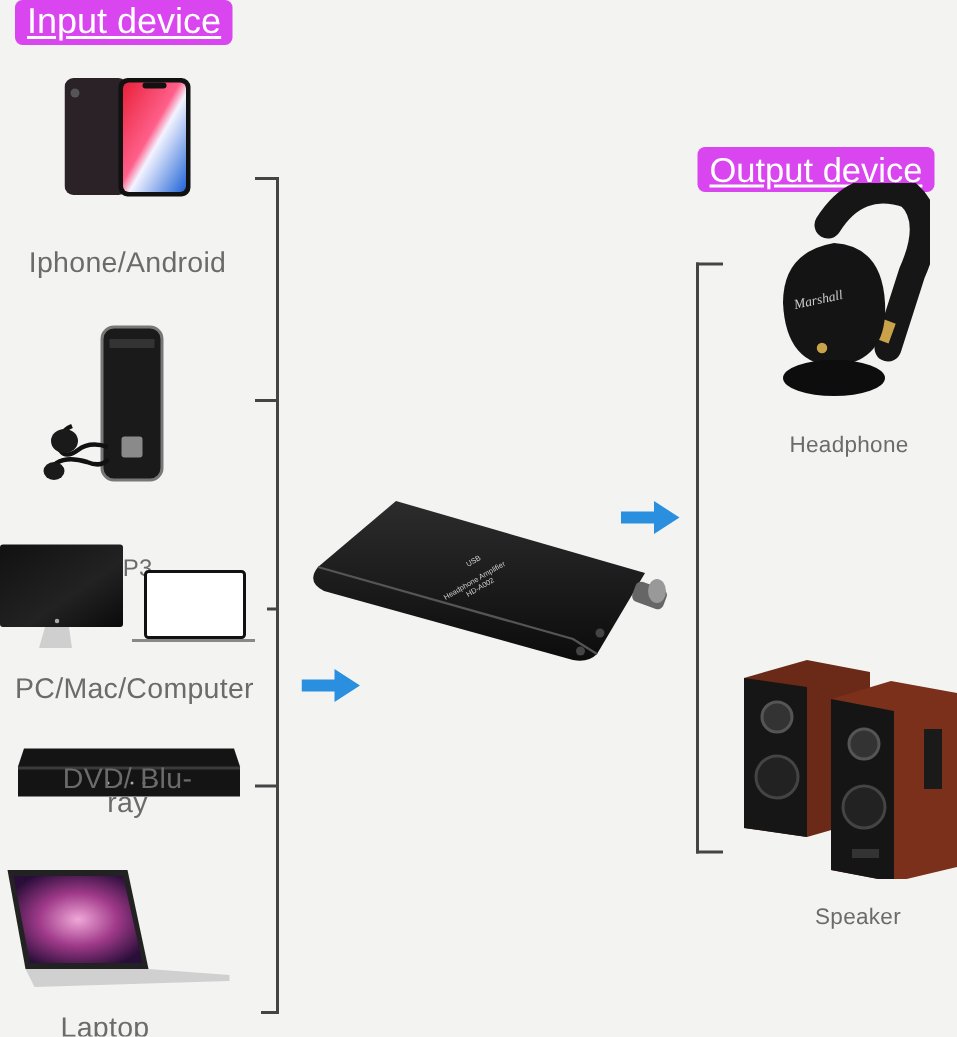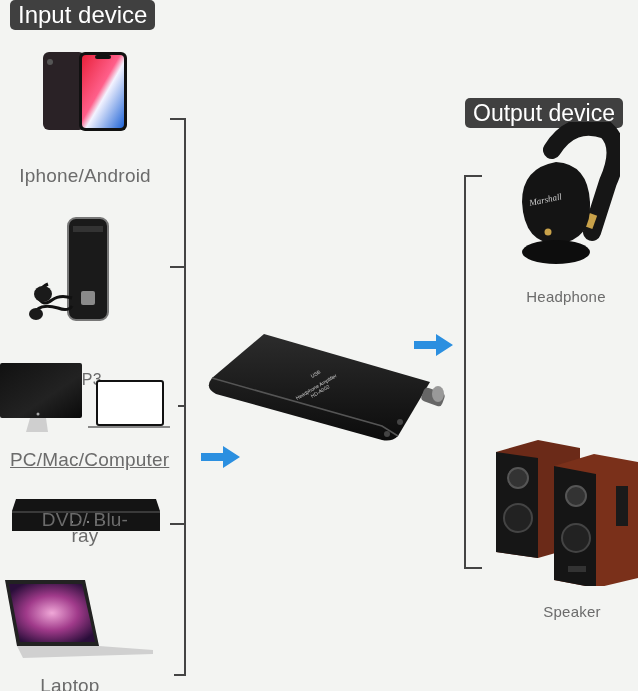--- a/index.html
+++ b/index.html
@@ -1,18 +1,18 @@
 <!DOCTYPE html>
 <html><head>
 <meta charset="utf-8">
 <style>
   html,body{margin:0;padding:0;}
   body{width:638px;height:691px;background:#f3f4f2;position:relative;overflow:hidden;font-family:"Liberation Sans","DejaVu Sans",sans-serif;}
   .abs{position:absolute;}
-  .badge{position:absolute;background:#404040;color:#fff;border-radius:5px;font-size:24px;line-height:30px;padding:0 8px;white-space:nowrap;}
+  .badge{position:absolute;background:#d946ef;color:#fff;border-radius:5px;font-size:24px;line-height:30px;padding:0 8px;white-space:nowrap;text-decoration:underline;}
   .label{position:absolute;color:#6b6b6b;font-size:19px;text-align:center;line-height:16px;letter-spacing:0.2px;}
   .line{position:absolute;background:#444;}
   .arrow{position:absolute;}
 </style>
 </head>
 <body>
 
 <div class="badge" style="left:10px;top:0px;font-size:24px;">Input device</div>
 
 <div class="badge" style="left:465px;top:68px;font-size:23px;margin-top:30px;">Output device</div>
@@ -60,21 +60,21 @@
           <stop offset="1" stop-color="#0a0a0a"></stop>
       </linearGradient>
     </defs>
     <rect x="0" y="1" width="82" height="55" rx="2" fill="url(#mon)"></rect>
     <circle cx="38" cy="52" r="1.5" fill="#aaa"></circle>
     <path d="M30 56 L46 56 L48 70 L26 70 Z" fill="#cfcfcf"></path>
     <rect x="97" y="19" width="66" height="44" rx="2" fill="#fff" stroke="#111" stroke-width="2"></rect>
     <rect x="88" y="64" width="84" height="2" fill="#888"></rect>
   </svg>
 </div>
-<div class="label" style="left:10px;top:452px;width:150px;text-decoration:underline;">
+<div class="label" style="left:10px;top:452px;width:150px;">
   <div>PC/Mac/Computer</div>
 </div>
 
 <div class="abs" style="left:10px;top:497px;">
   <svg width="152" height="40" viewBox="0 0 152 40">
     <path d="M6 2 L146 2 L150 14 L150 34 L2 34 L2 14 Z" fill="#141414"></path>
     <rect x="2" y="14" width="148" height="2" fill="#3a3a3a"></rect>
     <circle cx="62" cy="25" r="1" fill="#aaa"></circle>
       <circle cx="70" cy="25" r="1" fill="#aaa"></circle>
     <circle cx="78" cy="25" r="1" fill="#aaa"></circle>

